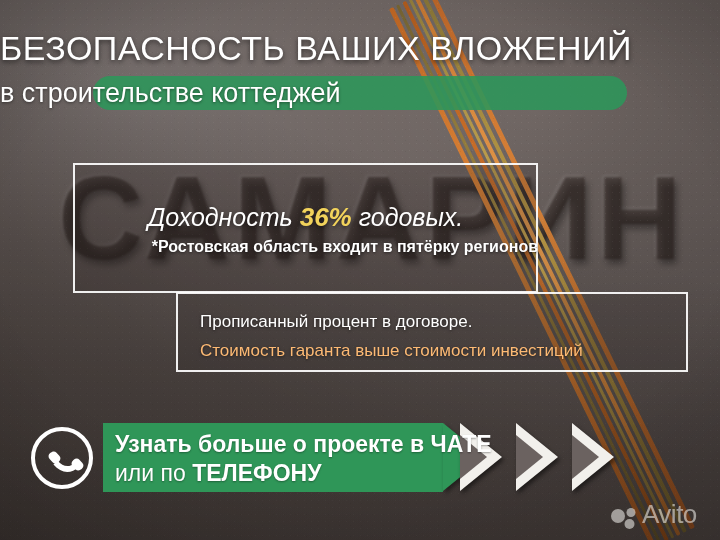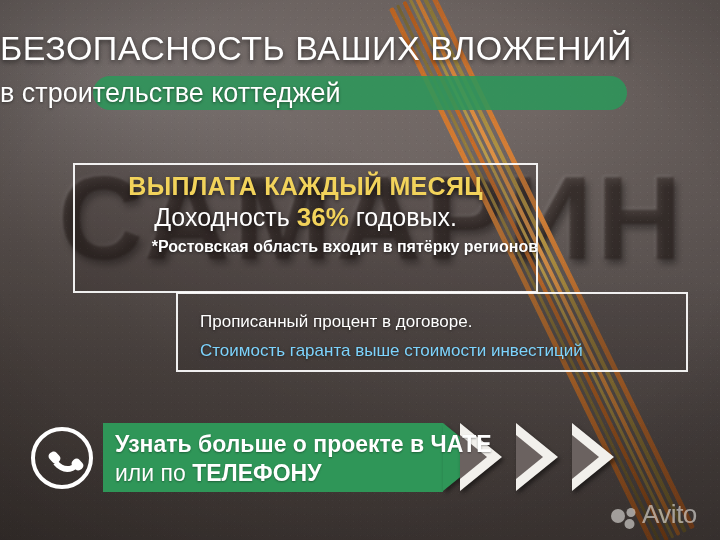--- a/index.html
+++ b/index.html
@@ -112,20 +112,21 @@
     letter-spacing:.3px;
     text-shadow:0 2px 4px rgba(0,0,0,.5);
     white-space:nowrap;
   }
   .b1-line2 {
     position:absolute; left:73px; top:202px; width:465px;
     text-align:center;
     color:#fff; font-size:25px; line-height:31px;
     text-shadow:0 2px 4px rgba(0,0,0,.5);
     white-space:nowrap;
+    font-style:italic;
   }
   .b1-line2 .pct { color:#f2d35b; font-weight:bold; font-size:26px; }
   .b1-line3 {
     position:absolute; left:73px; top:236px; width:465px;
     text-align:right;
     color:#fff; font-size:16px; font-weight:bold; line-height:22px;
     text-shadow:0 1px 3px rgba(0,0,0,.5);
     white-space:nowrap;
   }
   .b1-line4 {
@@ -144,21 +145,21 @@
     background:rgba(40,32,28,.16);
   }
   .b2-line1 {
     position:absolute; left:200px; top:310px;
     color:#fff; font-size:17px; line-height:24px;
     text-shadow:0 1px 3px rgba(0,0,0,.5);
     white-space:nowrap;
   }
   .b2-line2 {
     position:absolute; left:200px; top:339px;
-    color:#7dd3fc; font-size:17px; line-height:24px;
+    color:#fdba74; font-size:17px; line-height:24px;
     text-shadow:0 1px 3px rgba(0,0,0,.5);
     white-space:nowrap;
   }
 
   
   .cta-band {
     position:absolute; left:103px; top:423px;
     width:340px; height:69px;
     background:#2f9658;
   }
@@ -257,21 +258,20 @@
 </div>
 
 <div id="fg">
 
   <div class="headline">БЕЗОПАСНОСТЬ ВАШИХ ВЛОЖЕНИЙ</div>
 
   <div class="subpill"></div>
   <div class="subpill-text">в строительстве коттеджей</div>
 
   <div class="box1"></div>
-  <div class="b1-line1">ВЫПЛАТА КАЖДЫЙ МЕСЯЦ</div>
   <div class="b1-line2"><span>Доходность </span><span class="pct">36%</span><span> годовых.</span></div>
   <div class="b1-line3">*Ростовская область входит в пятёрку регионов</div>
 
   <div class="box2"></div>
   <div class="b2-line1">Прописанный процент в договоре.</div>
   <div class="b2-line2">Стоимость гаранта выше стоимости инвестиций</div>
 
   <div class="cta-band"></div>
   <div class="cta-tip"></div>
   <div class="chev chev1"></div>

